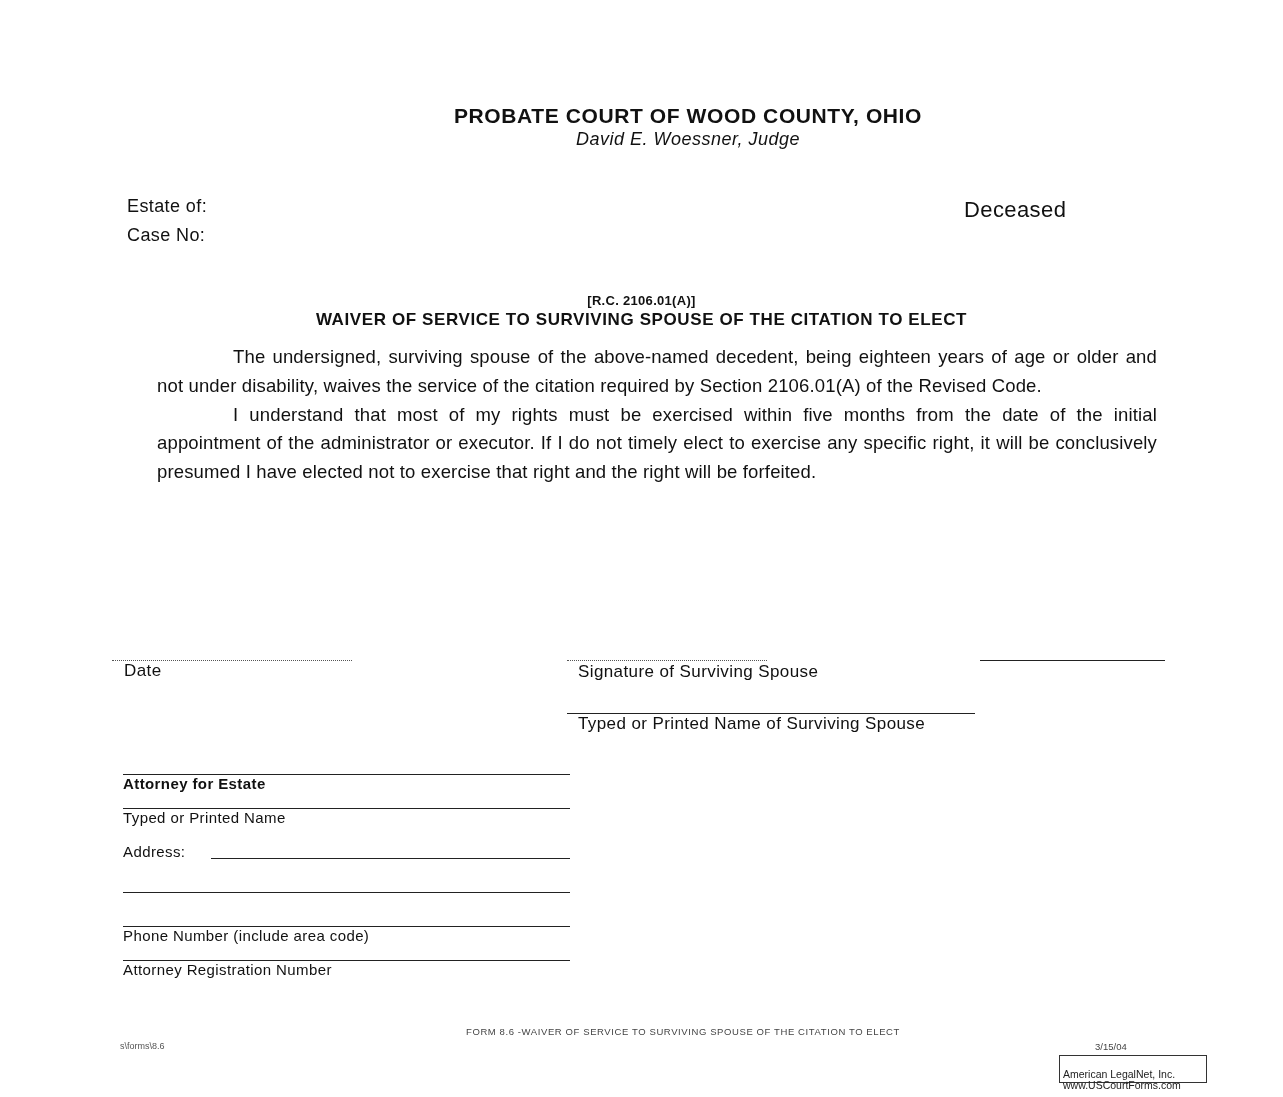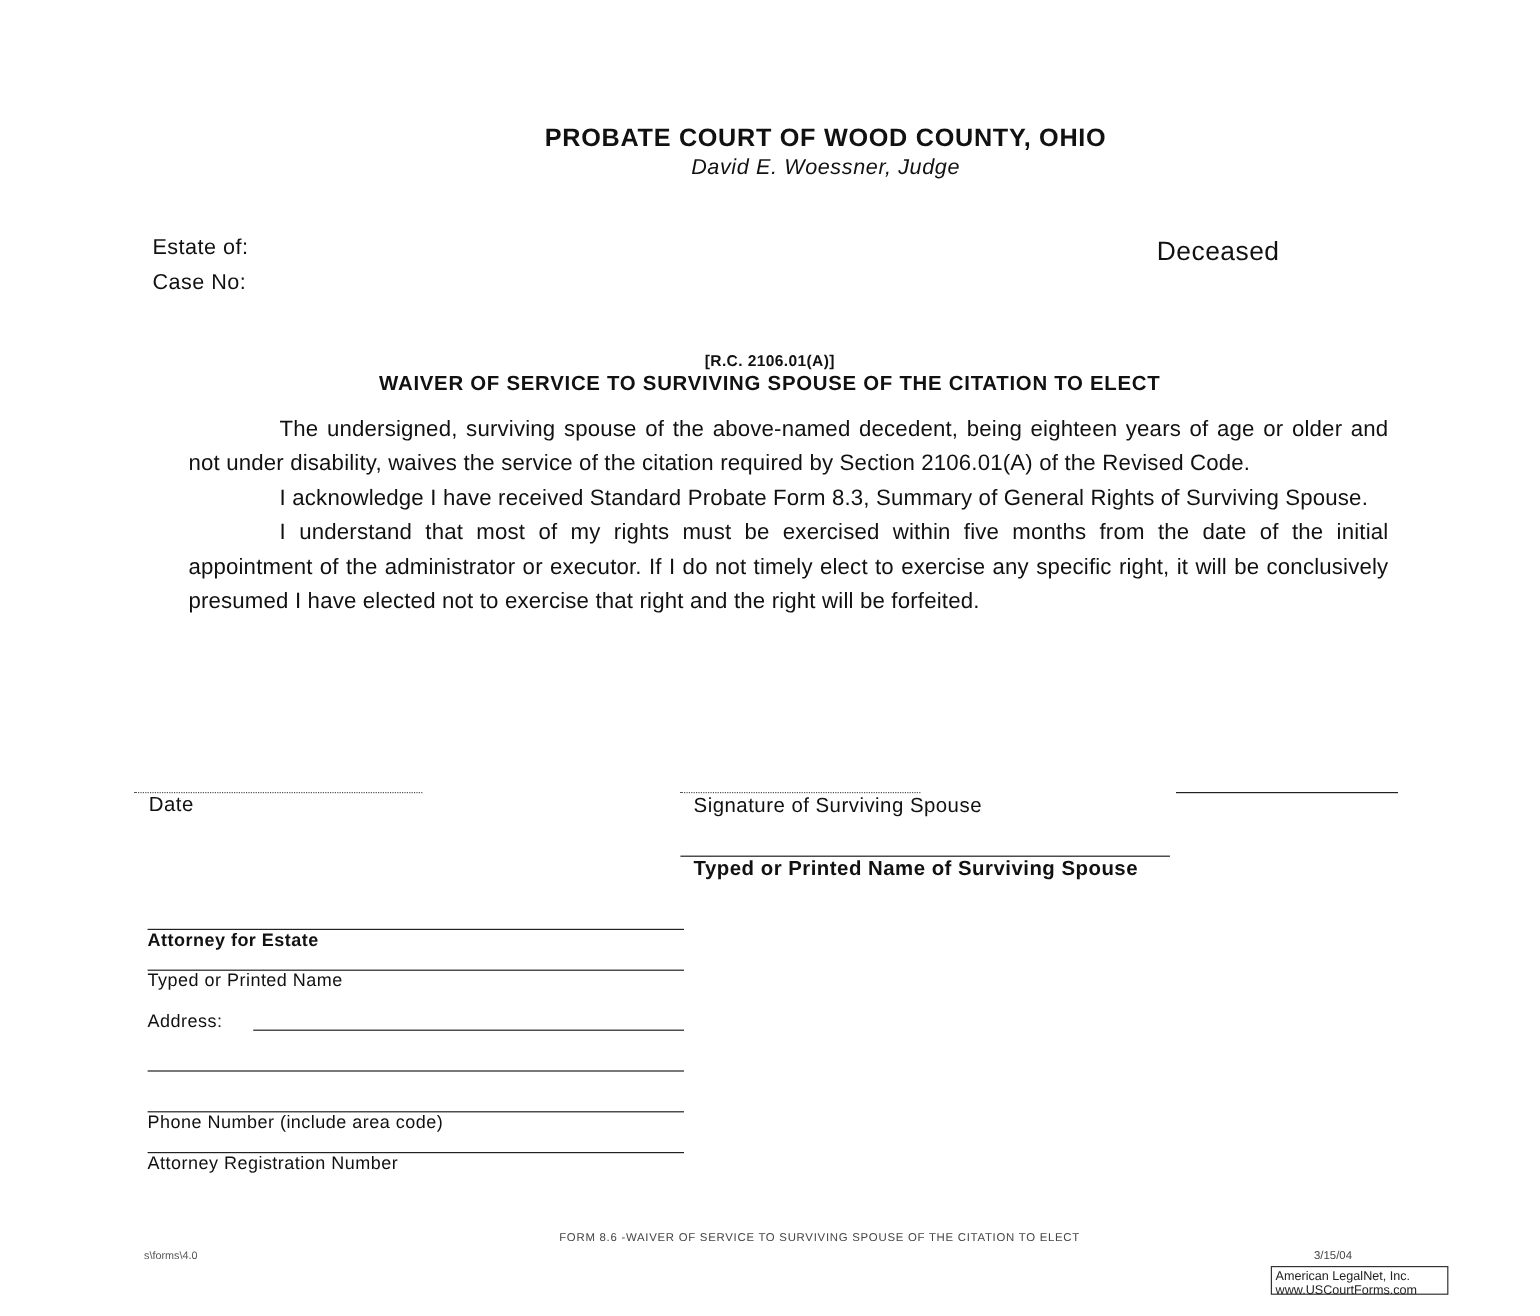--- a/index.html
+++ b/index.html
@@ -22,65 +22,64 @@
 
     .line { position: absolute; height: 1px; background: #222222; }
     .line.dotted { background: none; border-top: 1px dotted #555555; }
 
     .sig-label { font-size: 17px; letter-spacing: 0.4px; }
     .atty-label { font-size: 15px; letter-spacing: 0.4px; }
 
     .footer-form { left: 0; width: 1366px; top: 1026px; text-align: center; font-size: 9.5px; letter-spacing: 0.6px; color: #444; }
     .footer-path { left: 120px; top: 1041px; font-size: 9px; color: #555; }
     .footer-date { left: 1095px; top: 1041px; font-size: 9.5px; color: #444; }
-    .stamp { position: absolute; left: 1059px; top: 1055px; width: 148px; height: 24px; border: 1px solid #333; padding: 3px 3px; font-size: 10.5px; line-height: 10.5px; color: #222; }
+    .stamp { position: absolute; left: 1059px; top: 1055px; width: 148px; height: 24px; border: 1px solid #333; padding: 13px 3px; font-size: 10.5px; line-height: 10.5px; color: #222; }
   </style>
 </head>
 <body>
 
 <div class="abs court-title">PROBATE COURT OF WOOD COUNTY, OHIO</div>
 <div class="abs judge">David E. Woessner, Judge</div>
 
 <div class="abs estate-label">Estate of:</div>
 <div class="abs case-label">Case No:</div>
 <div class="abs deceased-label">Deceased</div>
 
 <div class="abs form-title">WAIVER OF SERVICE TO SURVIVING SPOUSE OF THE CITATION TO ELECT</div>
 <div class="abs form-statute">[R.C. 2106.01(A)]</div>
 
 <div class="body-text">
   <p>The undersigned, surviving spouse of the above-named decedent, being eighteen years of age or older and not under disability, waives the service of the citation required by Section 2106.01(A) of the Revised Code.</p>
-  <p>I acknowledge I have received Standard Probate Form 8.3, Summary of General Rights of Surviving Spouse.</p>
   <p>I understand that most of my rights must be exercised within five months from the date of the initial appointment of the administrator or executor.  If I do not timely elect to exercise any specific right, it will be conclusively presumed I have elected not to exercise that right and the right will be forfeited.</p>
 </div>
 
 <div class="line dotted" style="left:112px; top:660px; width:240px;"></div>
 <div class="line dotted" style="left:567px; top:660px; width:200px;"></div>
 <div class="line" style="left:980px; top:660px; width:185px;"></div>
 <div class="abs sig-label" style="left:124px; top:661px;">Date</div>
 <div class="abs sig-label" style="left:578px; top:662px;">Signature of Surviving Spouse</div>
 
 <div class="line" style="left:567px; top:713px; width:408px;"></div>
-<div class="abs sig-label" style="left:578px; top:714px;font-weight:bold;">Typed or Printed Name of Surviving Spouse</div>
+<div class="abs sig-label" style="left:578px; top:714px;">Typed or Printed Name of Surviving Spouse</div>
 
 <div class="line" style="left:123px; top:774px; width:447px;"></div>
 <div class="abs atty-label" style="left:123px; top:775px;font-weight:bold;">Attorney for Estate</div>
 
 <div class="line" style="left:123px; top:808px; width:447px;"></div>
 <div class="abs atty-label" style="left:123px; top:809px;">Typed or Printed Name</div>
 
 <div class="abs atty-label" style="left:123px; top:843px;">Address:</div>
 <div class="line" style="left:211px; top:858px; width:359px;"></div>
 <div class="line" style="left:123px; top:892px; width:447px;"></div>
 
 <div class="line" style="left:123px; top:926px; width:447px;"></div>
 <div class="abs atty-label" style="left:123px; top:927px;">Phone Number (include area code)</div>
 
 <div class="line" style="left:123px; top:960px; width:447px;"></div>
 <div class="abs atty-label" style="left:123px; top:961px;">Attorney Registration Number</div>
 
 <div class="abs footer-form">FORM 8.6 -WAIVER OF SERVICE TO SURVIVING SPOUSE OF THE CITATION TO ELECT</div>
-<div class="abs footer-path">s\forms\4.0</div>
+<div class="abs footer-path">s\forms\8.6</div>
 <div class="abs footer-date">3/15/04</div>
 <div class="stamp">
   <div>American LegalNet, Inc.</div>
   <div>www.USCourtForms.com</div>
 </div>
 
 </body></html>

